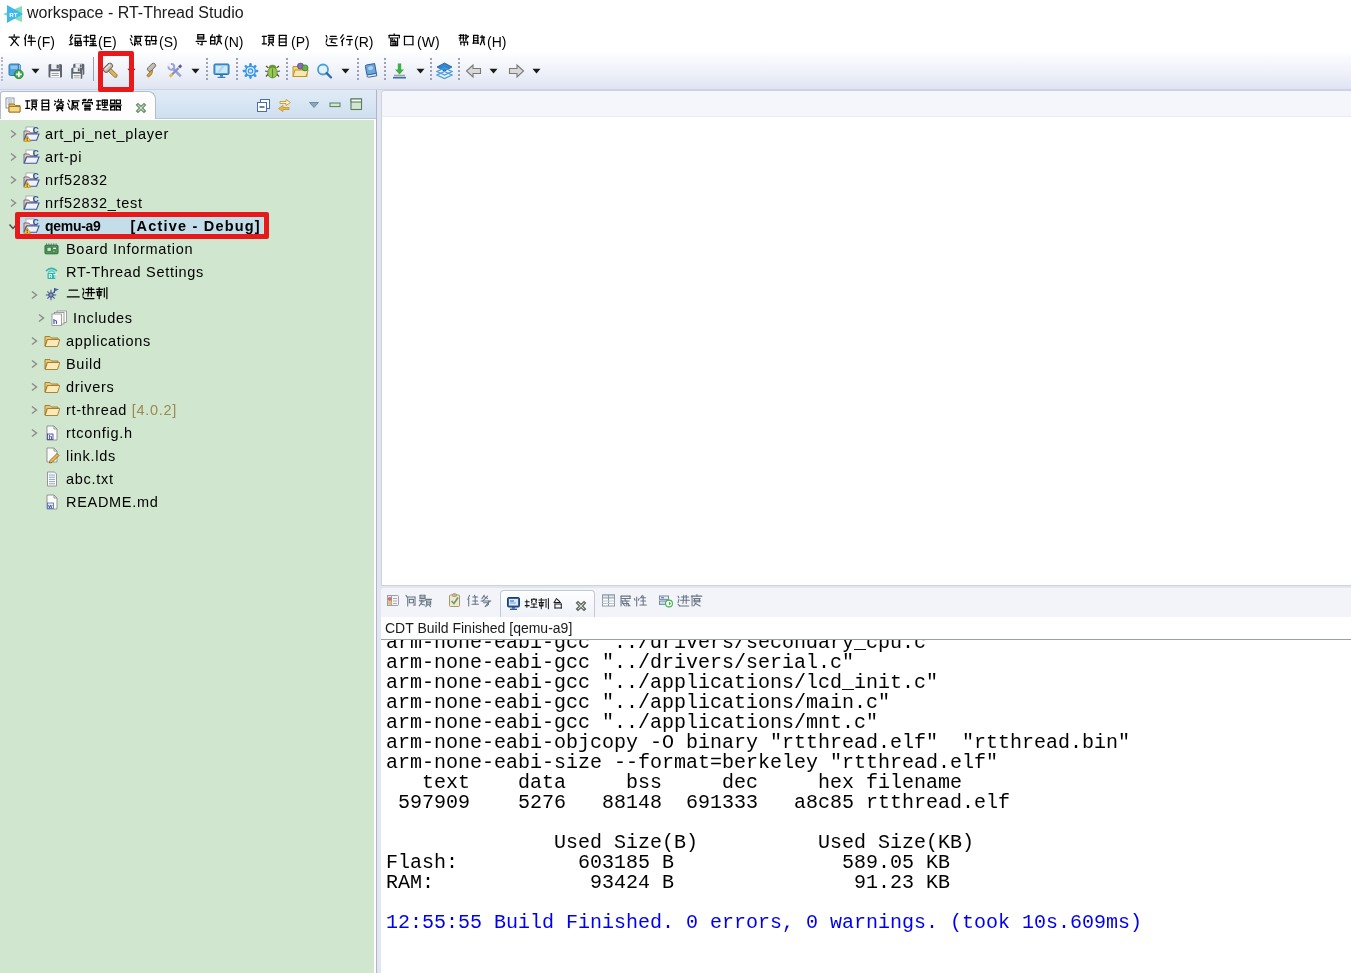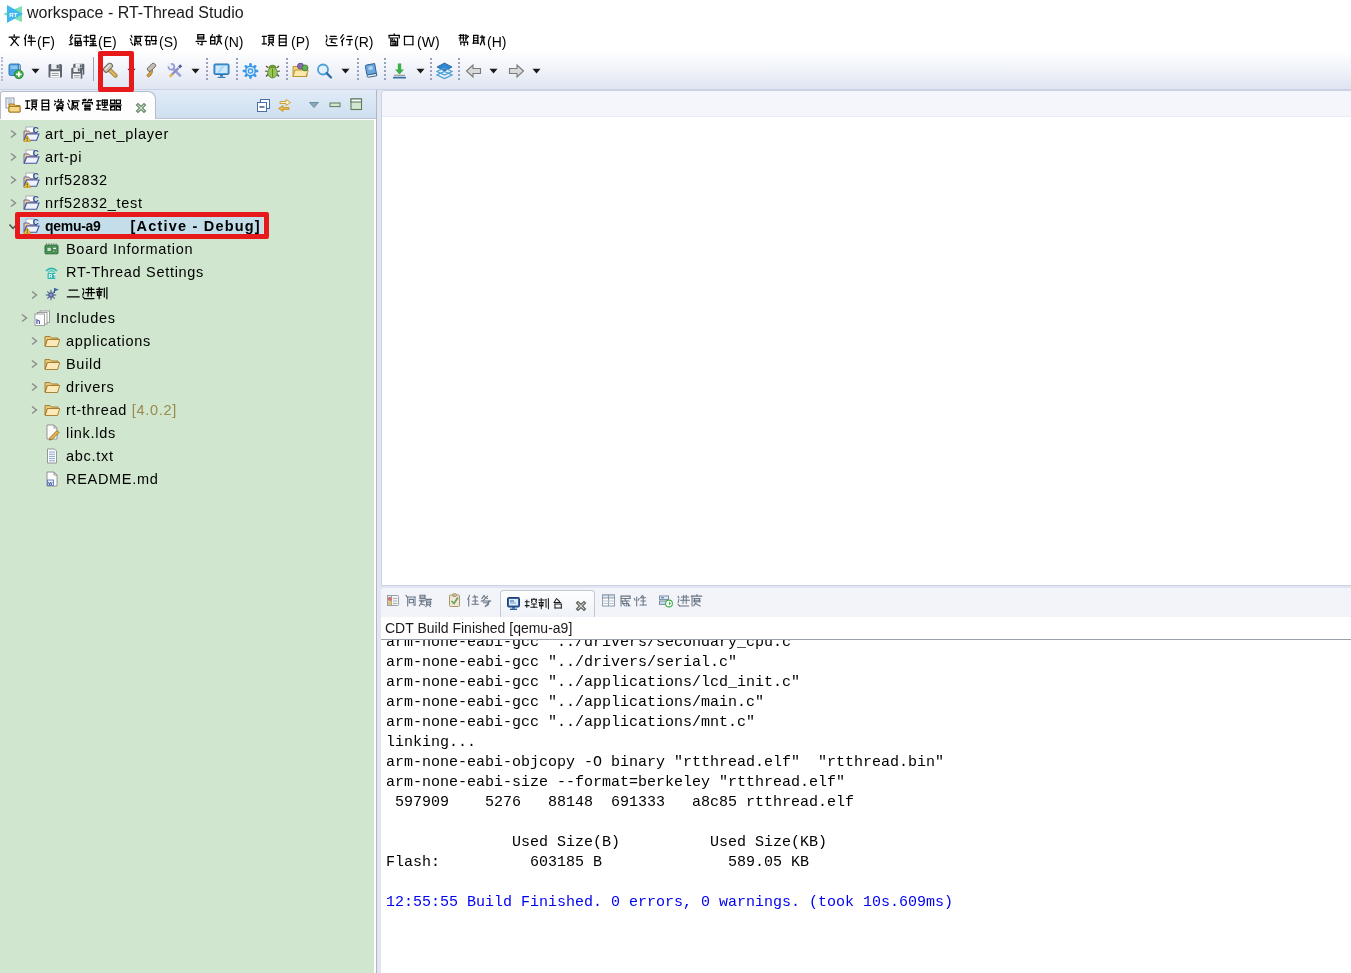--- a/index.html
+++ b/index.html
@@ -33,21 +33,21 @@
   border-radius:4px 0 0 0; border:1px solid #ccd2e4; border-right:none; }
 .ed-strip { height:26px; background:#f4f6fb; border-bottom:1px solid #e8ecf4; border-radius:4px 0 0 0; }
 .consolep { position:absolute; left:381px; top:498px; width:970px; height:385px; background:#fff;
   border-radius:4px 0 0 0; }
 .ctabs { position:relative; height:29px; background:#f2f4f9; border-radius:4px 0 0 0; }
 .ctab { position:absolute; top:0; height:29px; }
 .ctab.sel { top:2px; height:27px; background:linear-gradient(#fdfefe,#eef2f8); border:1px solid #c2c8d4; border-bottom:none; border-radius:4px 4px 0 0; }
 .chead { height:23px; font-size:14px; color:#1a1a1a; padding:3px 0 0 4px;
   border-bottom:1px solid #9aa0a8; }
 .cbody { position:relative; height:333px; overflow:hidden; font-family:"Liberation Mono",monospace;
-  font-size:15px; color:#000; }
+  font-size:20px; color:#000; }
 .cbodyin { position:absolute; left:5px; top:-7px; }
 .cl { height:20px; line-height:20px; white-space:pre; }
 .cb { color:#0000f0; }
 .redrect { position:absolute; border:5px solid #e8191a; border-radius:2px; z-index:50; }
 </style></head>
 <body>
 <div class="titlebar">
   <span class="logo"><svg width="22" height="22" viewBox="0 0 22 22" style="">
         <polygon points="20,3 20,19 1,11" fill="#7ddfb3"></polygon>
         <polygon points="5,2 5,20 21,11" fill="#41b7ef"></polygon>
@@ -651,27 +651,28 @@
         </span>
       </div>
     <div class="chead">CDT Build Finished [qemu-a9]</div>
     <div class="cbody">
         <div class="cbodyin">
           <div class="cl">arm-none-eabi-gcc&nbsp;"../drivers/secondary_cpu.c"</div>
           <div class="cl">arm-none-eabi-gcc&nbsp;"../drivers/serial.c"</div>
           <div class="cl">arm-none-eabi-gcc&nbsp;"../applications/lcd_init.c"</div>
           <div class="cl">arm-none-eabi-gcc&nbsp;"../applications/main.c"</div>
           <div class="cl">arm-none-eabi-gcc&nbsp;"../applications/mnt.c"</div>
-          <div class="cl">linking...</div>
           <div class="cl">arm-none-eabi-objcopy&nbsp;-O&nbsp;binary&nbsp;"rtthread.elf"&nbsp;&nbsp;"rtthread.bin"</div>
           <div class="cl">arm-none-eabi-size&nbsp;--format=berkeley&nbsp;"rtthread.elf"</div>
+          <div class="cl">&nbsp;&nbsp;&nbsp;text&nbsp;&nbsp;&nbsp;&nbsp;data&nbsp;&nbsp;&nbsp;&nbsp;&nbsp;bss&nbsp;&nbsp;&nbsp;&nbsp;&nbsp;dec&nbsp;&nbsp;&nbsp;&nbsp;&nbsp;hex&nbsp;filename</div>
           <div class="cl">&nbsp;597909&nbsp;&nbsp;&nbsp;&nbsp;5276&nbsp;&nbsp;&nbsp;88148&nbsp;&nbsp;691333&nbsp;&nbsp;&nbsp;a8c85&nbsp;rtthread.elf</div>
           <div class="cl">&nbsp;</div>
           <div class="cl">&nbsp;&nbsp;&nbsp;&nbsp;&nbsp;&nbsp;&nbsp;&nbsp;&nbsp;&nbsp;&nbsp;&nbsp;&nbsp;&nbsp;Used&nbsp;Size(B)&nbsp;&nbsp;&nbsp;&nbsp;&nbsp;&nbsp;&nbsp;&nbsp;&nbsp;&nbsp;Used&nbsp;Size(KB)</div>
           <div class="cl">Flash:&nbsp;&nbsp;&nbsp;&nbsp;&nbsp;&nbsp;&nbsp;&nbsp;&nbsp;&nbsp;603185&nbsp;B&nbsp;&nbsp;&nbsp;&nbsp;&nbsp;&nbsp;&nbsp;&nbsp;&nbsp;&nbsp;&nbsp;&nbsp;&nbsp;&nbsp;589.05&nbsp;KB</div>
+          <div class="cl">RAM:&nbsp;&nbsp;&nbsp;&nbsp;&nbsp;&nbsp;&nbsp;&nbsp;&nbsp;&nbsp;&nbsp;&nbsp;&nbsp;93424&nbsp;B&nbsp;&nbsp;&nbsp;&nbsp;&nbsp;&nbsp;&nbsp;&nbsp;&nbsp;&nbsp;&nbsp;&nbsp;&nbsp;&nbsp;&nbsp;91.23&nbsp;KB</div>
           <div class="cl">&nbsp;</div>
           <div class="cl cb">12:55:55&nbsp;Build&nbsp;Finished.&nbsp;0&nbsp;errors,&nbsp;0&nbsp;warnings.&nbsp;(took&nbsp;10s.609ms)</div>
         </div>
       </div>
   </div>
   <div class="leftpanel">
     <div class="lp-head">
       <div class="lp-tab">
           <span style="position:absolute;left:4px;top:5px"><svg width="16" height="16" viewBox="0 0 16 16" style="">
               <rect x="1" y="1" width="8" height="10" fill="#fff" stroke="#7a8aa0" stroke-width="0.9"></rect>
@@ -924,21 +925,21 @@
                 <line x1="4" y1="1" x2="4" y2="11"></line>
                 <line x1="1" y1="6" x2="7" y2="6"></line>
                 <line x1="2" y1="6" x2="2" y2="10"></line>
                 <line x1="6" y1="6" x2="6" y2="10"></line>
                 <line x1="2" y1="10" x2="6" y2="10"></line>
                 <line x1="4" y1="11" x2="4" y2="14"></line>
                 <line x1="10" y1="2" x2="10" y2="12"></line>
                 <line x1="13" y1="1" x2="13" y2="14"></line>
               </g>
             </svg></span></div>
-        <div class="trow" style="padding-left:19px"><svg width="10" height="10" viewBox="0 0 10 10" style="margin-right:5px">
+        <div class="trow" style="padding-left:36px"><svg width="10" height="10" viewBox="0 0 10 10" style="margin-right:5px">
             <path d="M3 1.5 L7.5 5 L3 8.5" stroke="#8a8a8a" stroke-width="1.4" fill="none"></path>
           </svg><span class="tico"><svg width="16" height="16" viewBox="0 0 16 16" style="">
               <rect x="6" y="1" width="9.5" height="11.5" fill="#fdfdfd" stroke="#8a8a8a" stroke-width="0.8"></rect>
               <rect x="3.5" y="2.5" width="9.5" height="11.5" fill="#fdfdfd" stroke="#8a8a8a" stroke-width="0.8"></rect>
               <rect x="1" y="4" width="9.5" height="11.5" fill="#fdfdfd" stroke="#8a8a8a" stroke-width="0.8"></rect>
               <text x="2" y="13.6" font-family="Liberation Sans" font-size="7" font-weight="bold" fill="#2a3a9e">h</text>
             </svg></span><span class="tlab" style="">Includes</span></div>
         <div class="trow" style="padding-left:29px"><svg width="10" height="10" viewBox="0 0 10 10" style="margin-right:5px">
             <path d="M3 1.5 L7.5 5 L3 8.5" stroke="#8a8a8a" stroke-width="1.4" fill="none"></path>
           </svg><span class="tico"><svg width="16" height="16" viewBox="0 0 16 16" style="">
@@ -956,20 +957,28 @@
           </svg><span class="tico"><svg width="16" height="16" viewBox="0 0 16 16" style="">
               <path d="M1 3.5 L6 3.5 L7.5 5 L14 5 L14 6.5 L3.2 6.5 L1 13 Z" fill="#e8c878" stroke="#a07828" stroke-width="0.9"></path>
               <path d="M3.4 6.5 L15.8 6.5 L13.5 13.5 L1.2 13.5 Z" fill="#fbe9b8" stroke="#a07828" stroke-width="0.9"></path>
             </svg></span><span class="tlab" style="">drivers</span></div>
         <div class="trow" style="padding-left:29px"><svg width="10" height="10" viewBox="0 0 10 10" style="margin-right:5px">
             <path d="M3 1.5 L7.5 5 L3 8.5" stroke="#8a8a8a" stroke-width="1.4" fill="none"></path>
           </svg><span class="tico"><svg width="16" height="16" viewBox="0 0 16 16" style="">
               <path d="M1 3.5 L6 3.5 L7.5 5 L14 5 L14 6.5 L3.2 6.5 L1 13 Z" fill="#e8c878" stroke="#a07828" stroke-width="0.9"></path>
               <path d="M3.4 6.5 L15.8 6.5 L13.5 13.5 L1.2 13.5 Z" fill="#fbe9b8" stroke="#a07828" stroke-width="0.9"></path>
             </svg></span><span class="tlab" style="">rt-thread <span style="color:#9a8a50">[4.0.2]</span></span></div>
+        <div class="trow" style="padding-left:29px"><svg width="10" height="10" viewBox="0 0 10 10" style="margin-right:5px">
+            <path d="M3 1.5 L7.5 5 L3 8.5" stroke="#8a8a8a" stroke-width="1.4" fill="none"></path>
+          </svg><span class="tico"><svg width="16" height="16" viewBox="0 0 16 16" style="">
+              <path d="M3 1 L10 1 L13 4 L13 15 L3 15 Z" fill="#fdfdfd" stroke="#8a8a8a" stroke-width="0.9"></path>
+              <path d="M10 1 L10 4 L13 4" fill="none" stroke="#8a8a8a" stroke-width="0.9"></path>
+              <rect x="3.5" y="9" width="5.5" height="5.5" fill="#eef" stroke="#33a" stroke-width="0.8"></rect>
+              <text x="4.8" y="13.6" font-family="Liberation Sans" font-size="5.6" font-weight="bold" fill="#33a">h</text>
+            </svg></span><span class="tlab" style="">rtconfig.h</span></div>
         <div class="trow" style="padding-left:29px"><span style="display:inline-block;width:15px"></span><span class="tico"><svg width="16" height="17" viewBox="0 0 16 17" style="">
               <path d="M3 1 L10 1 L13 4 L13 15 L3 15 Z" fill="#fdfdfd" stroke="#8a8a8a" stroke-width="0.9"></path>
               <path d="M10 1 L10 4 L13 4" fill="none" stroke="#8a8a8a" stroke-width="0.9"></path>
               <path d="M6 13.5 L13 6.5 L15 8.5 L8 15.5 L5.5 16 Z" fill="#e8b64c" stroke="#8d6a25" stroke-width="0.9"></path>
             </svg></span><span class="tlab" style="">link.lds</span></div>
         <div class="trow" style="padding-left:29px"><span style="display:inline-block;width:15px"></span><span class="tico"><svg width="16" height="16" viewBox="0 0 16 16" style="">
               <path d="M3.5 1 L10.5 1 L12.5 3 L12.5 15 L3.5 15 Z" fill="#fdfdfd" stroke="#8a8a8a" stroke-width="0.9"></path>
               <line x1="5" y1="4.0" x2="11" y2="4.0" stroke="#7a9ac8" stroke-width="0.9"></line>
               <line x1="5" y1="6.2" x2="11" y2="6.2" stroke="#7a9ac8" stroke-width="0.9"></line>
               <line x1="5" y1="8.4" x2="11" y2="8.4" stroke="#7a9ac8" stroke-width="0.9"></line>

